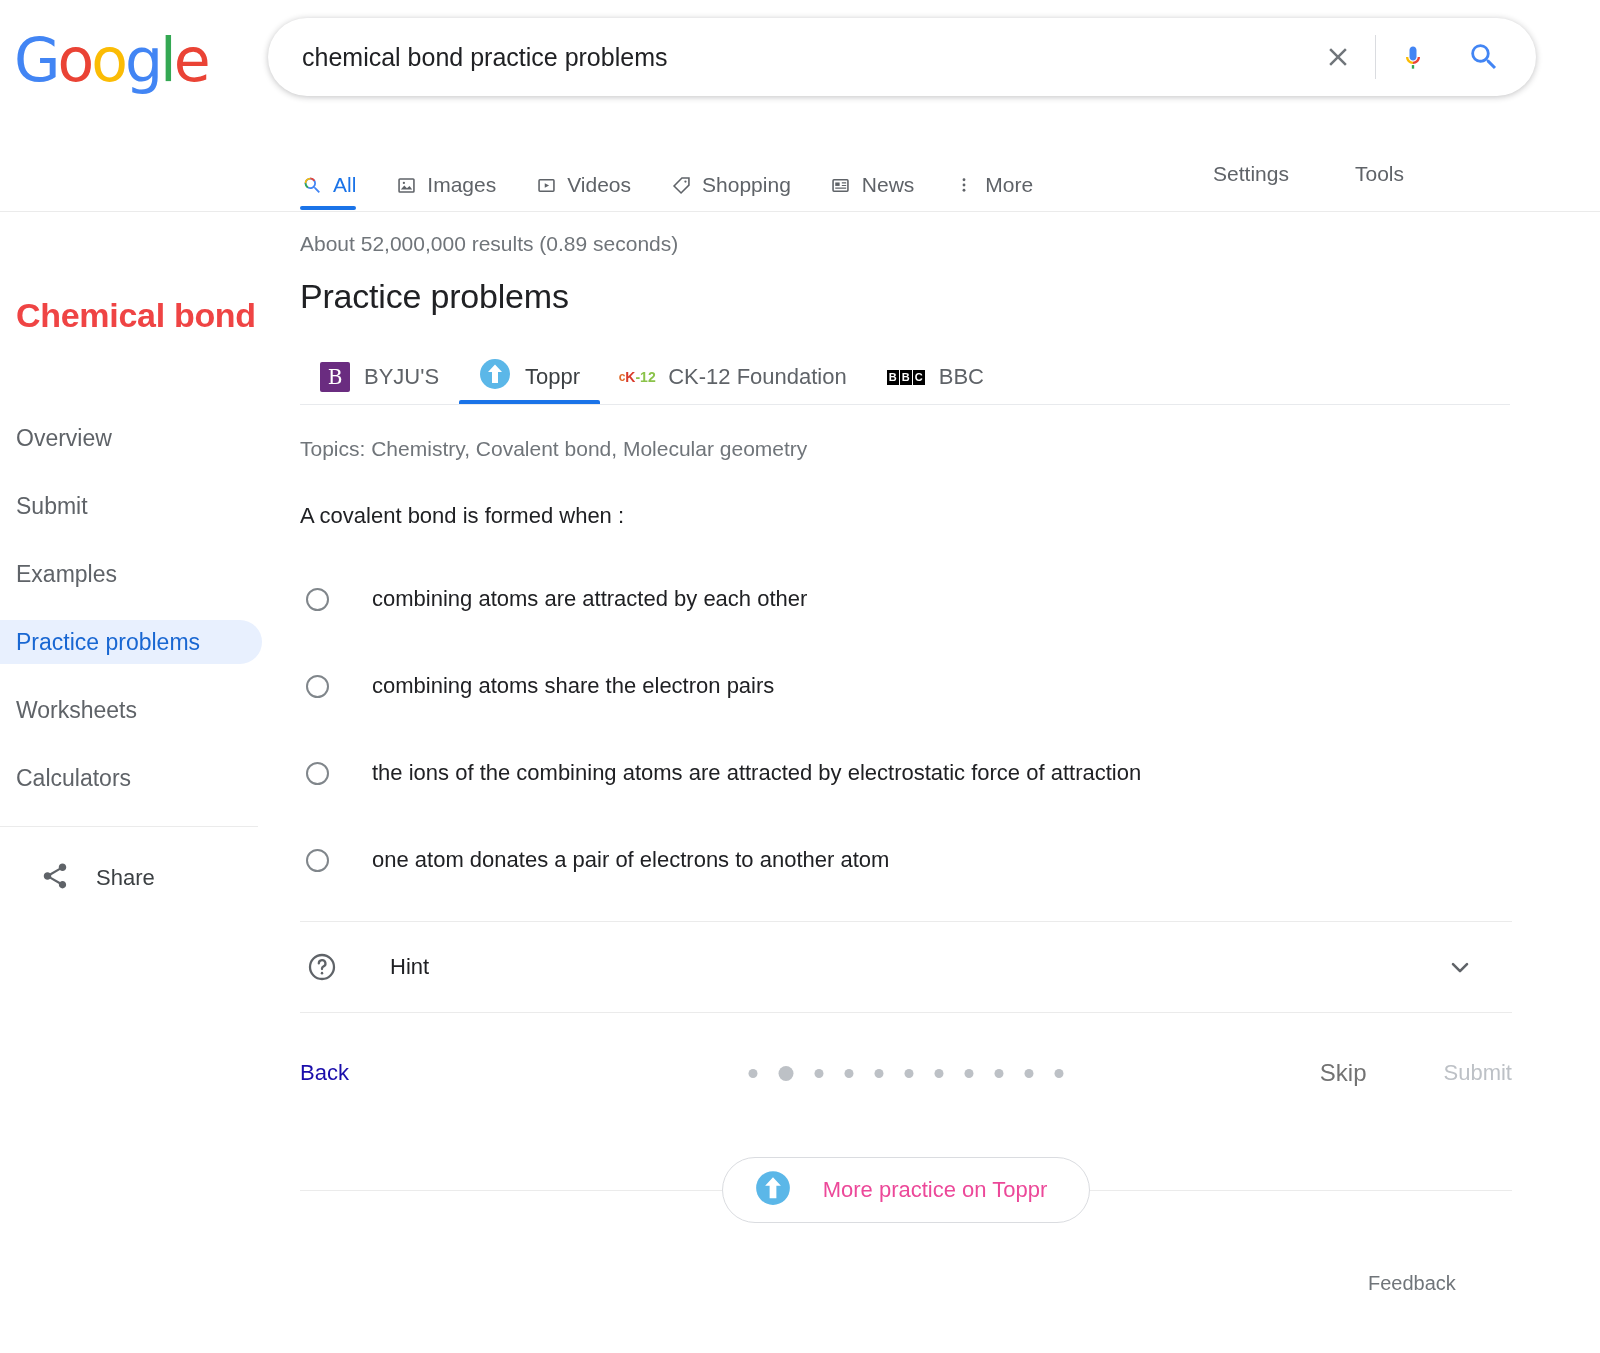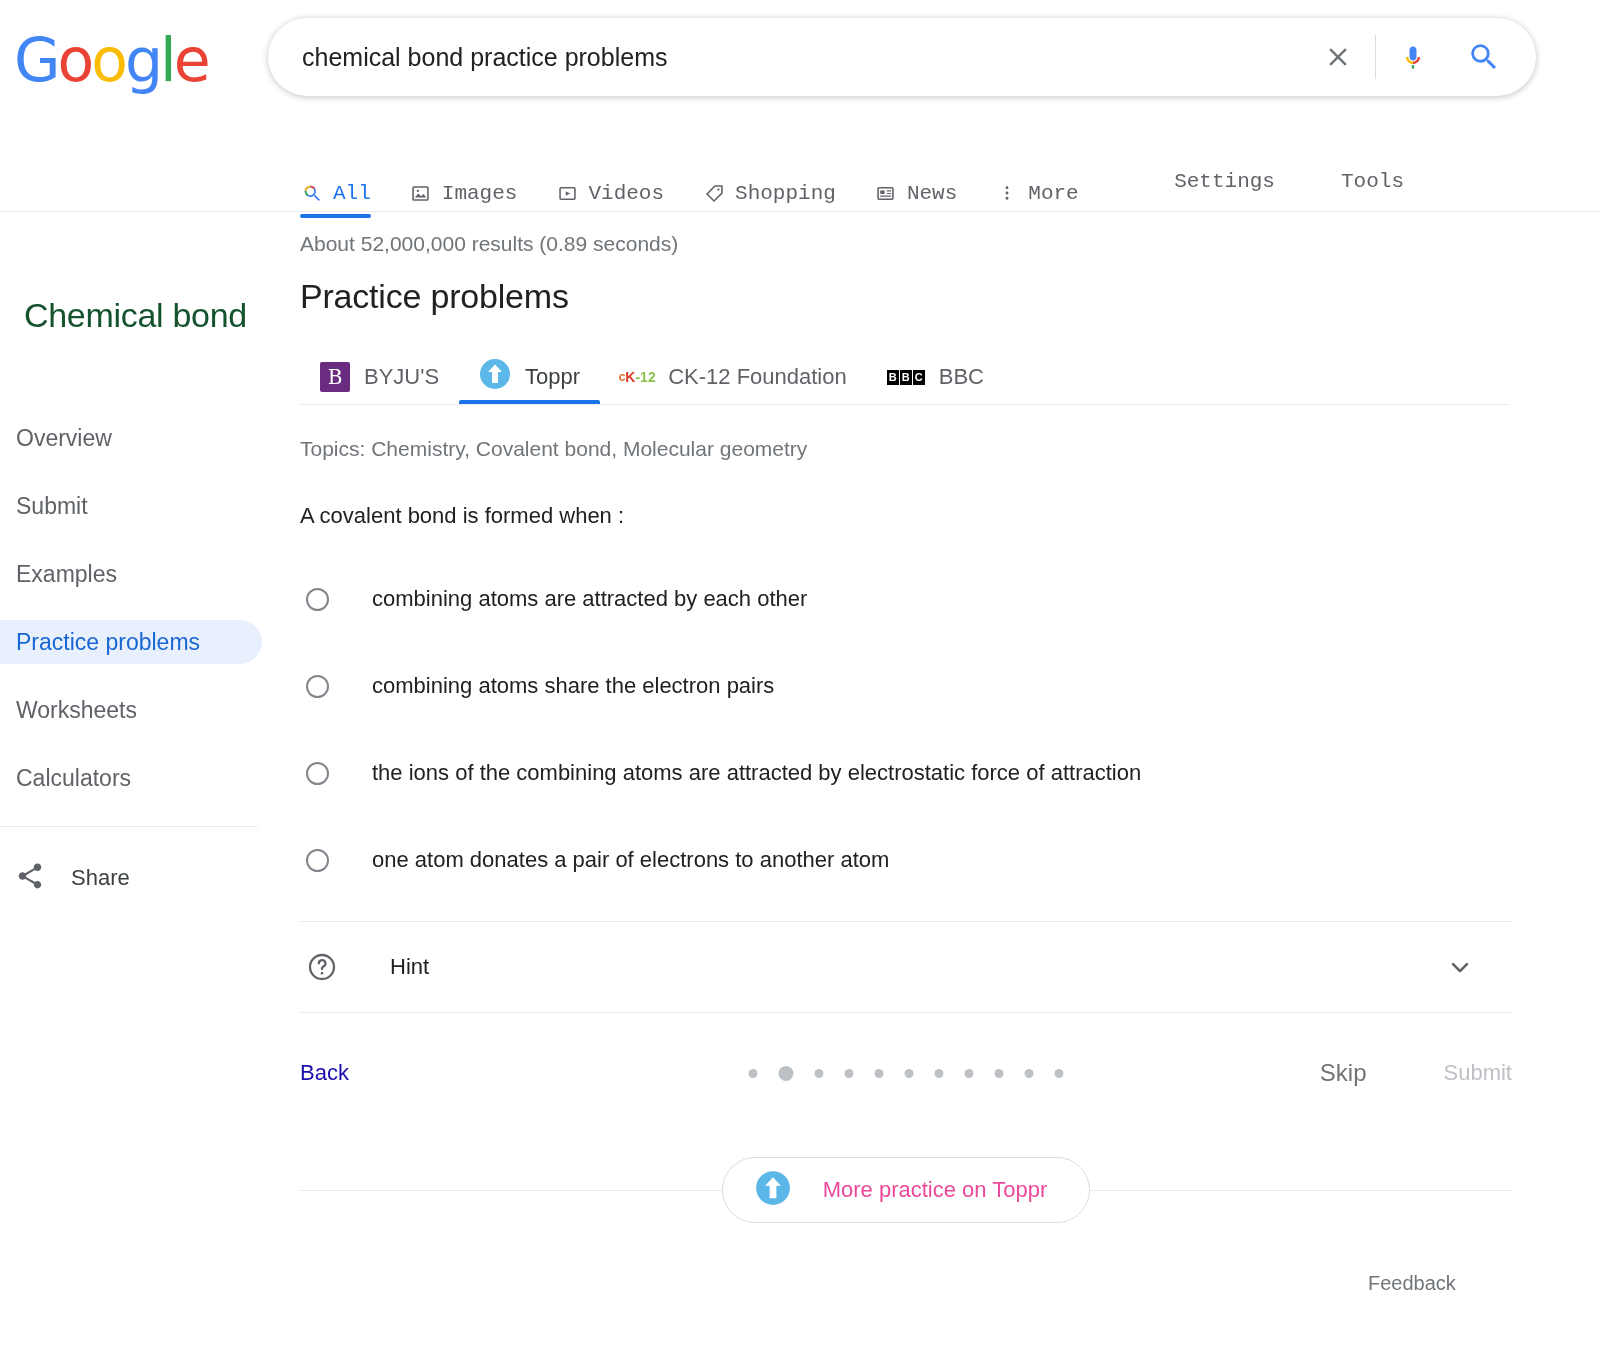--- a/index.html
+++ b/index.html
@@ -36,21 +36,21 @@
     white-space: nowrap; overflow: hidden;
     font-family: "Liberation Sans", sans-serif;
   }
   .sb-clear { width: 46px; height: 46px; margin-right: 10px; display:flex; align-items:center; justify-content:center; cursor:pointer; }
   .sb-sep { width: 1px; height: 44px; background: #dadce0; margin: 0 14px 0 4px; }
   .sb-mic { width: 46px; height: 46px; display:flex; align-items:center; justify-content:center; cursor:pointer; }
   .sb-search { width: 52px; height: 52px; margin: 0 26px 0 22px; display:flex; align-items:center; justify-content:center; cursor:pointer; }
 
   
   .navrow {
-    position: absolute; left: 0; top: 156px; width: 1500px; height: 72px; font-family: Liberation Mono, monospace;
+    position: absolute; left: 0; top: 148px; width: 1500px; height: 72px;
   }
   .navtabs { position: absolute; left: 300px; top: 0; display: flex; align-items: flex-start; height: 72px; }
   .navtab {
     display: flex; align-items: center; gap: 9px;
     height: 60px; margin-right: 38px;
     font-size: 21px; color: #5f6368; cursor: pointer;
     position: relative; padding-top: 14px;
   }
   .navtab.active { color: #1a73e8; }
   .navtab.active::after {
@@ -58,36 +58,36 @@
     height: 4px; background: #1a73e8; border-radius: 2px;
   }
   .navtab .nt-icon { display:flex; align-items:center; justify-content:center; width:24px; height:24px; }
   .navright { position: absolute; right: 96px; top: 14px; display: flex; gap: 66px; }
   .navright span { font-size: 21px; color: #5f6368; cursor: pointer; }
   .nav-underline { position: absolute; left: 0; top: 211px; width: 1600px; height: 1px; background: #ebebeb; }
 
   
   .sidebar { position: absolute; left: 0; top: 290px; width: 290px; }
   .kp-title {
-    padding: 0 24px; font-size: 34px; line-height: 50px;
-    color: #14532d; font-family: "Liberation Sans", sans-serif; font-weight: 400;
+    padding: 0 16px; font-size: 34px; line-height: 50px;
+    color: #ef4444; font-family: "Liberation Sans", sans-serif; font-weight: 700;
     letter-spacing: -0.3px;
   }
   .side-nav { margin-top: 76px; }
   .side-item {
     height: 44px; display: flex; align-items: center;
     padding-left: 16px; margin-bottom: 24px;
     font-size: 23px; color: #5f6368; cursor: pointer;
     border-radius: 0 22px 22px 0; width: 262px;
   }
   .side-item.active { background: #e8f0fe; color: #1967d2; }
   .side-divider { width: 258px; margin-left: 0; height: 1px; background: #ebebeb; margin-top: 26px; }
   .share-row {
     display: flex; align-items: center; gap: 26px;
-    padding-left: 15px; margin-top: 34px; cursor: pointer;
+    padding-left: 40px; margin-top: 34px; cursor: pointer;
   }
   .share-row .lbl { font-size: 22px; color: #3c4043; }
 
   
   .main { position: absolute; left: 300px; top: 232px; width: 1220px; }
   .results-count { font-size: 21px; color: #70757a; margin-bottom: 21px; }
   .section-title {
     font-size: 34px; color: #202124; font-weight: 400; margin-bottom: 34px;
     letter-spacing: -0.2px;
   }

